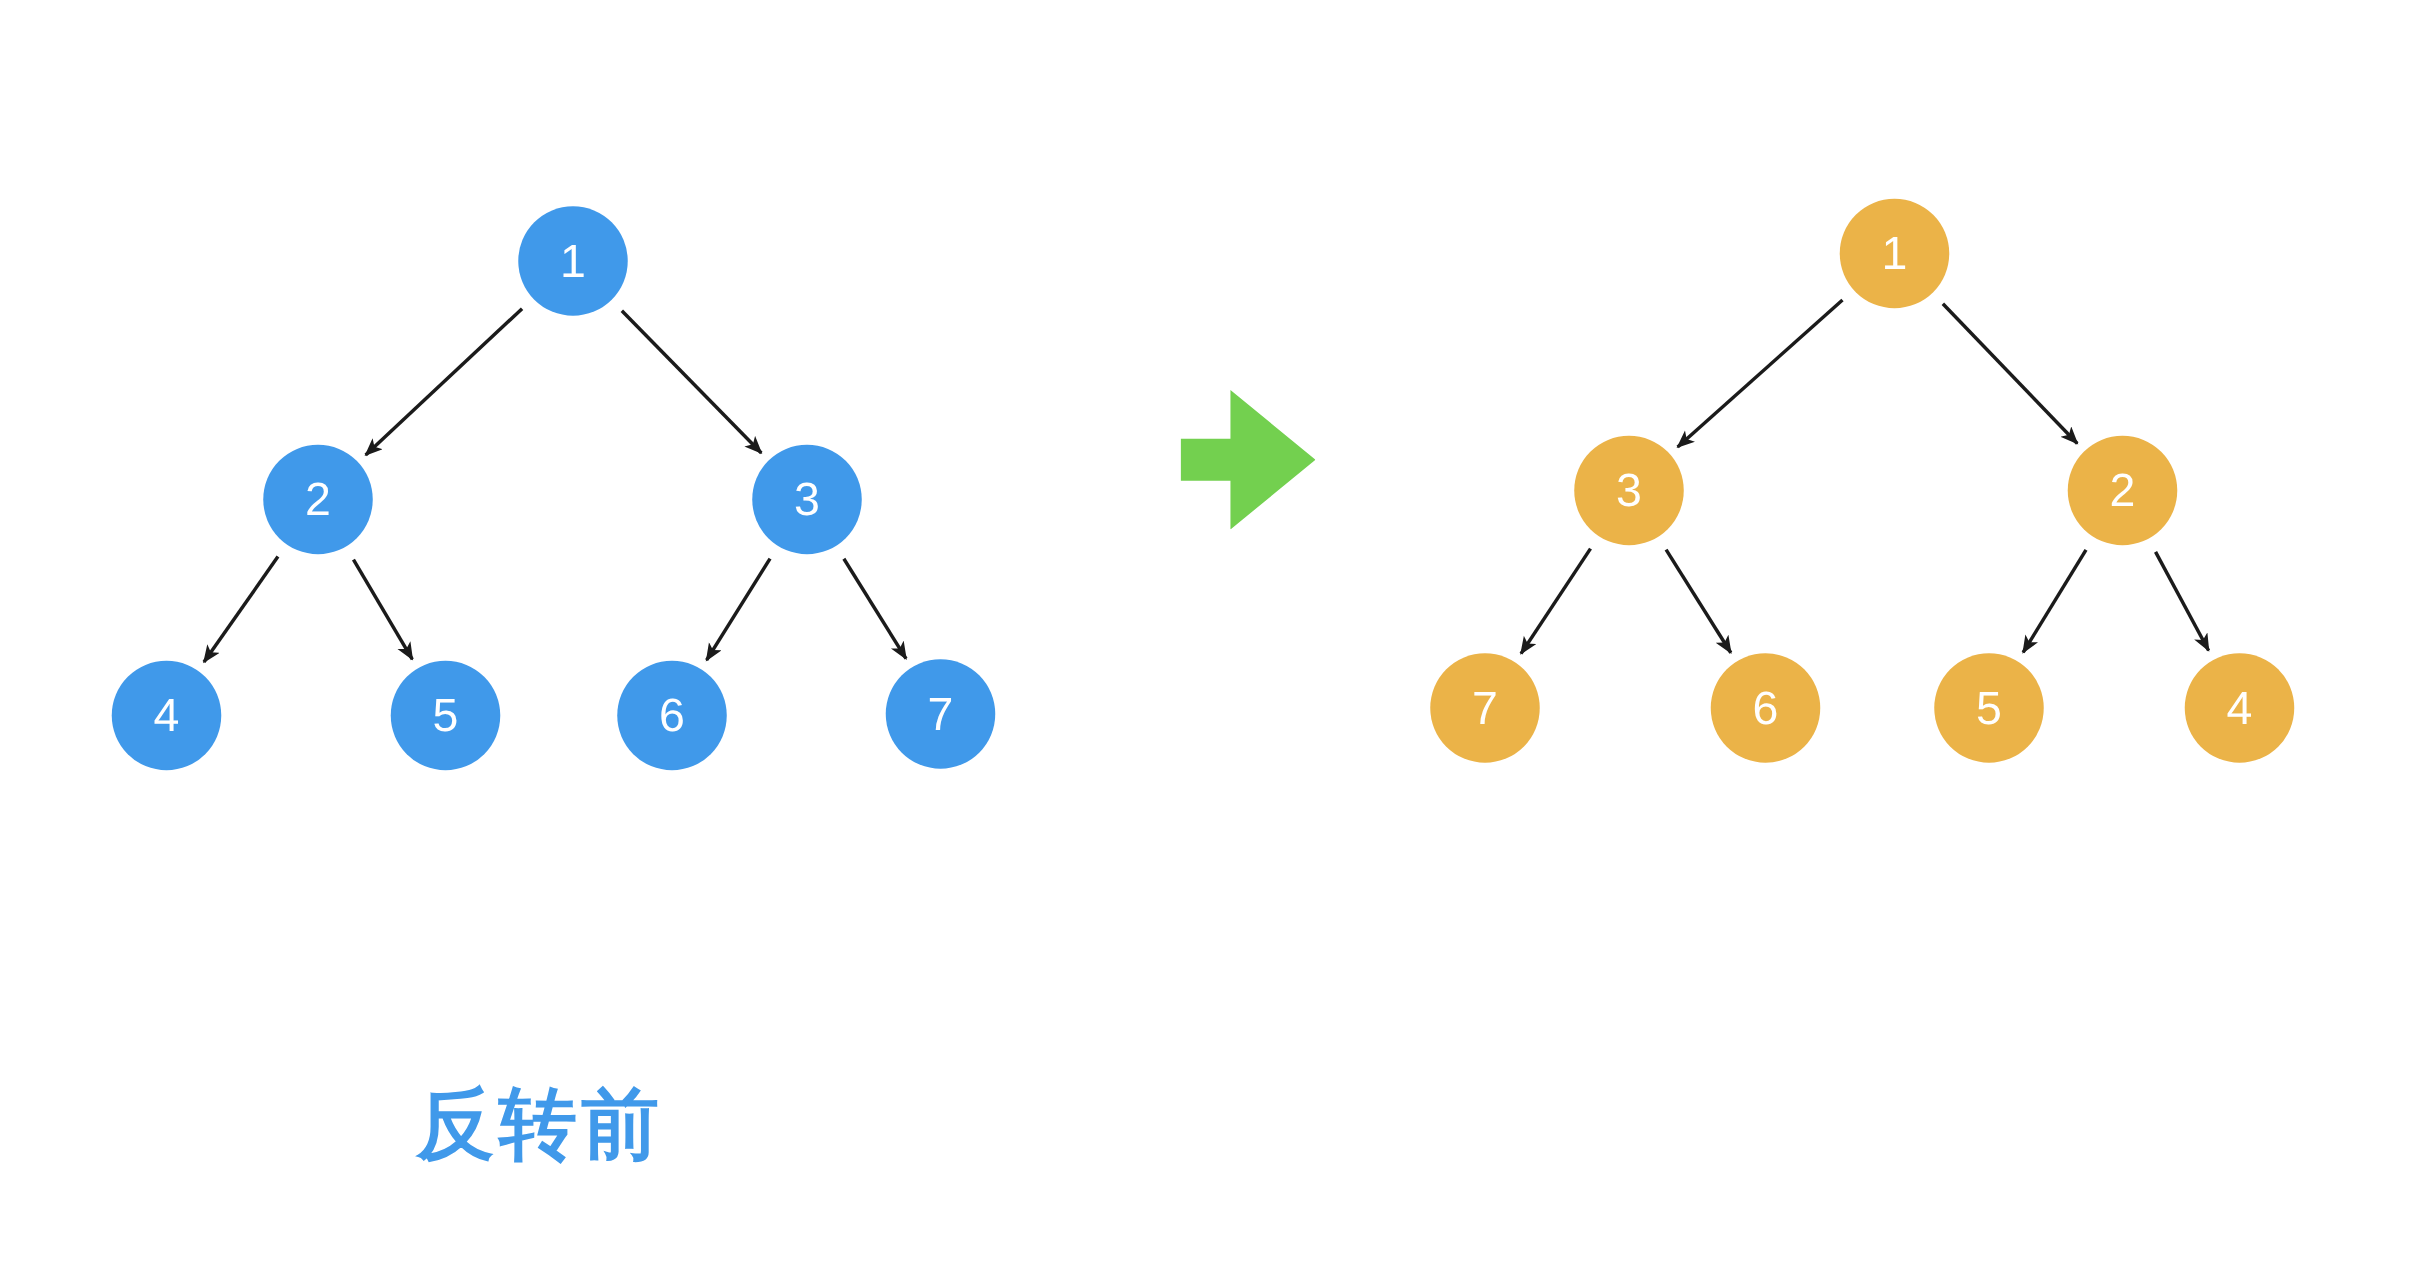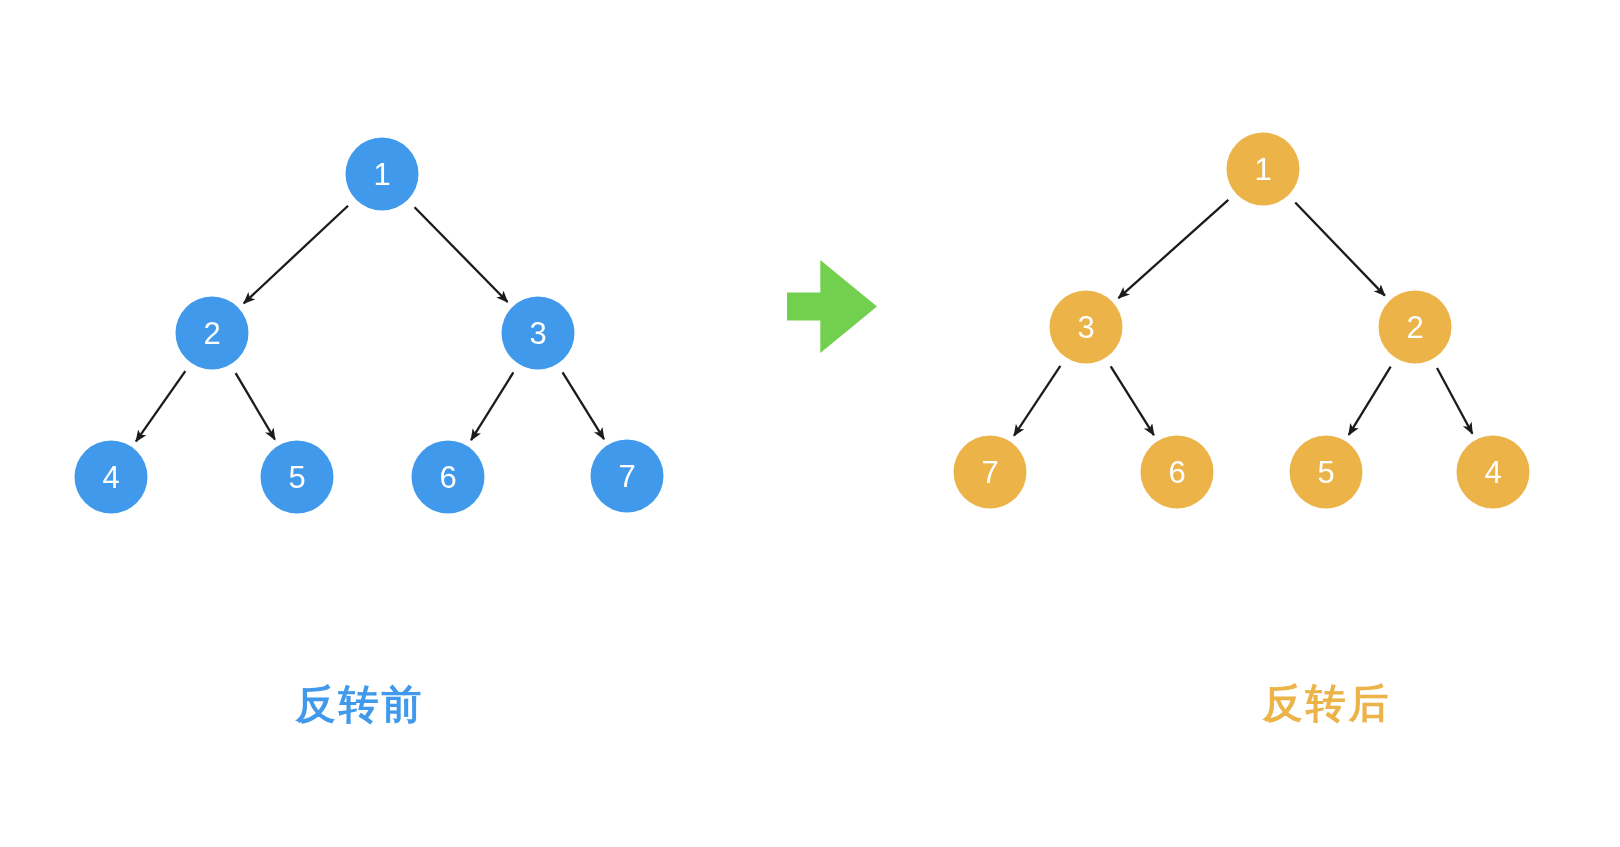--- a/index.html
+++ b/index.html
@@ -30,25 +30,26 @@
     border-radius: 50%;
     color: #ffffff;
     font-weight: 500;
     user-select: none;
     transform: translate(-50%, -50%);
     line-height: 1;
   }
   .caption {
     position: absolute;
     transform: translate(-50%, -50%);
-    font-size: 40px;
+    font-size: 52px;
     font-weight: 700;
     letter-spacing: 3px;
     white-space: nowrap;
     line-height: 1;
+    margin-top: 46px;
   }
   #transform-arrow {
     position: absolute;
     clip-path: polygon(0% 35%, 37% 35%, 37% 0%, 100% 50%, 37% 100%, 37% 65%, 0% 65%);
   }
 </style>
 </head>
 <body>
 
 <div id="canvas" style="width: 1620px; height: 847px; background: rgb(255, 255, 255);">
@@ -66,21 +67,20 @@
       <line x1="562.5704602468704" y1="372.47837994721874" x2="604.0147307367987" y2="439.06861230744056" stroke="#1b1b1b" stroke-width="2.3" marker-end="url(#arrowhead)"></line>
       <line x1="1228.310421552076" y1="199.96583838854235" x2="1118.4515411287032" y2="298.0319576365249" stroke="#1b1b1b" stroke-width="2.3" marker-end="url(#arrowhead)"></line>
       <line x1="1295.2380314465483" y1="202.5105853194384" x2="1384.8418415500032" y2="295.651387926977" stroke="#1b1b1b" stroke-width="2.3" marker-end="url(#arrowhead)"></line>
       <line x1="1060.329985627024" y1="365.772417542516" x2="1014.0138844134292" y2="435.72902875054956" stroke="#1b1b1b" stroke-width="2.3" marker-end="url(#arrowhead)"></line>
       <line x1="1110.7181562143885" y1="366.3860730888608" x2="1153.8765635413786" y2="435.15496388461406" stroke="#1b1b1b" stroke-width="2.3" marker-end="url(#arrowhead)"></line>
       <line x1="1390.6752334664689" y1="366.6302376108093" x2="1348.7554267571743" y2="434.92655191246877" stroke="#1b1b1b" stroke-width="2.3" marker-end="url(#arrowhead)"></line>
       <line x1="1437.0287983170122" y1="367.9509712303432" x2="1472.3924144776338" y2="433.6910269135499" stroke="#1b1b1b" stroke-width="2.3" marker-end="url(#arrowhead)"></line>
     </svg>
   <div id="transform-arrow" style="left: 787px; top: 260px; width: 90px; height: 93px; background: rgb(115, 208, 79);"></div>
   <div class="caption" id="caption-before" style="left: 360px; top: 704px; color: rgb(64, 153, 234);">反转前</div>
-  <div class="caption" id="caption-after" style="left: 1327px; top: 703px; color: rgb(235, 179, 72);">反转后</div>
 <div class="tree-node" style="left: 382px; top: 174px; width: 73px; height: 73px; background: rgb(64, 153, 234); color: rgb(255, 255, 255); font-size: 31px;">1</div>
     <div class="tree-node" style="left: 212px; top: 333px; width: 73px; height: 73px; background: rgb(64, 153, 234); color: rgb(255, 255, 255); font-size: 31px;">2</div>
     <div class="tree-node" style="left: 538px; top: 333px; width: 73px; height: 73px; background: rgb(64, 153, 234); color: rgb(255, 255, 255); font-size: 31px;">3</div>
     <div class="tree-node" style="left: 111px; top: 477px; width: 73px; height: 73px; background: rgb(64, 153, 234); color: rgb(255, 255, 255); font-size: 31px;">4</div>
     <div class="tree-node" style="left: 297px; top: 477px; width: 73px; height: 73px; background: rgb(64, 153, 234); color: rgb(255, 255, 255); font-size: 31px;">5</div>
     <div class="tree-node" style="left: 448px; top: 477px; width: 73px; height: 73px; background: rgb(64, 153, 234); color: rgb(255, 255, 255); font-size: 31px;">6</div>
     <div class="tree-node" style="left: 627px; top: 476px; width: 73px; height: 73px; background: rgb(64, 153, 234); color: rgb(255, 255, 255); font-size: 31px;">7</div>
     <div class="tree-node" style="left: 1263px; top: 169px; width: 73px; height: 73px; background: rgb(235, 179, 72); color: rgb(255, 255, 255); font-size: 31px;">1</div>
     <div class="tree-node" style="left: 1086px; top: 327px; width: 73px; height: 73px; background: rgb(235, 179, 72); color: rgb(255, 255, 255); font-size: 31px;">3</div>
     <div class="tree-node" style="left: 1415px; top: 327px; width: 73px; height: 73px; background: rgb(235, 179, 72); color: rgb(255, 255, 255); font-size: 31px;">2</div>

